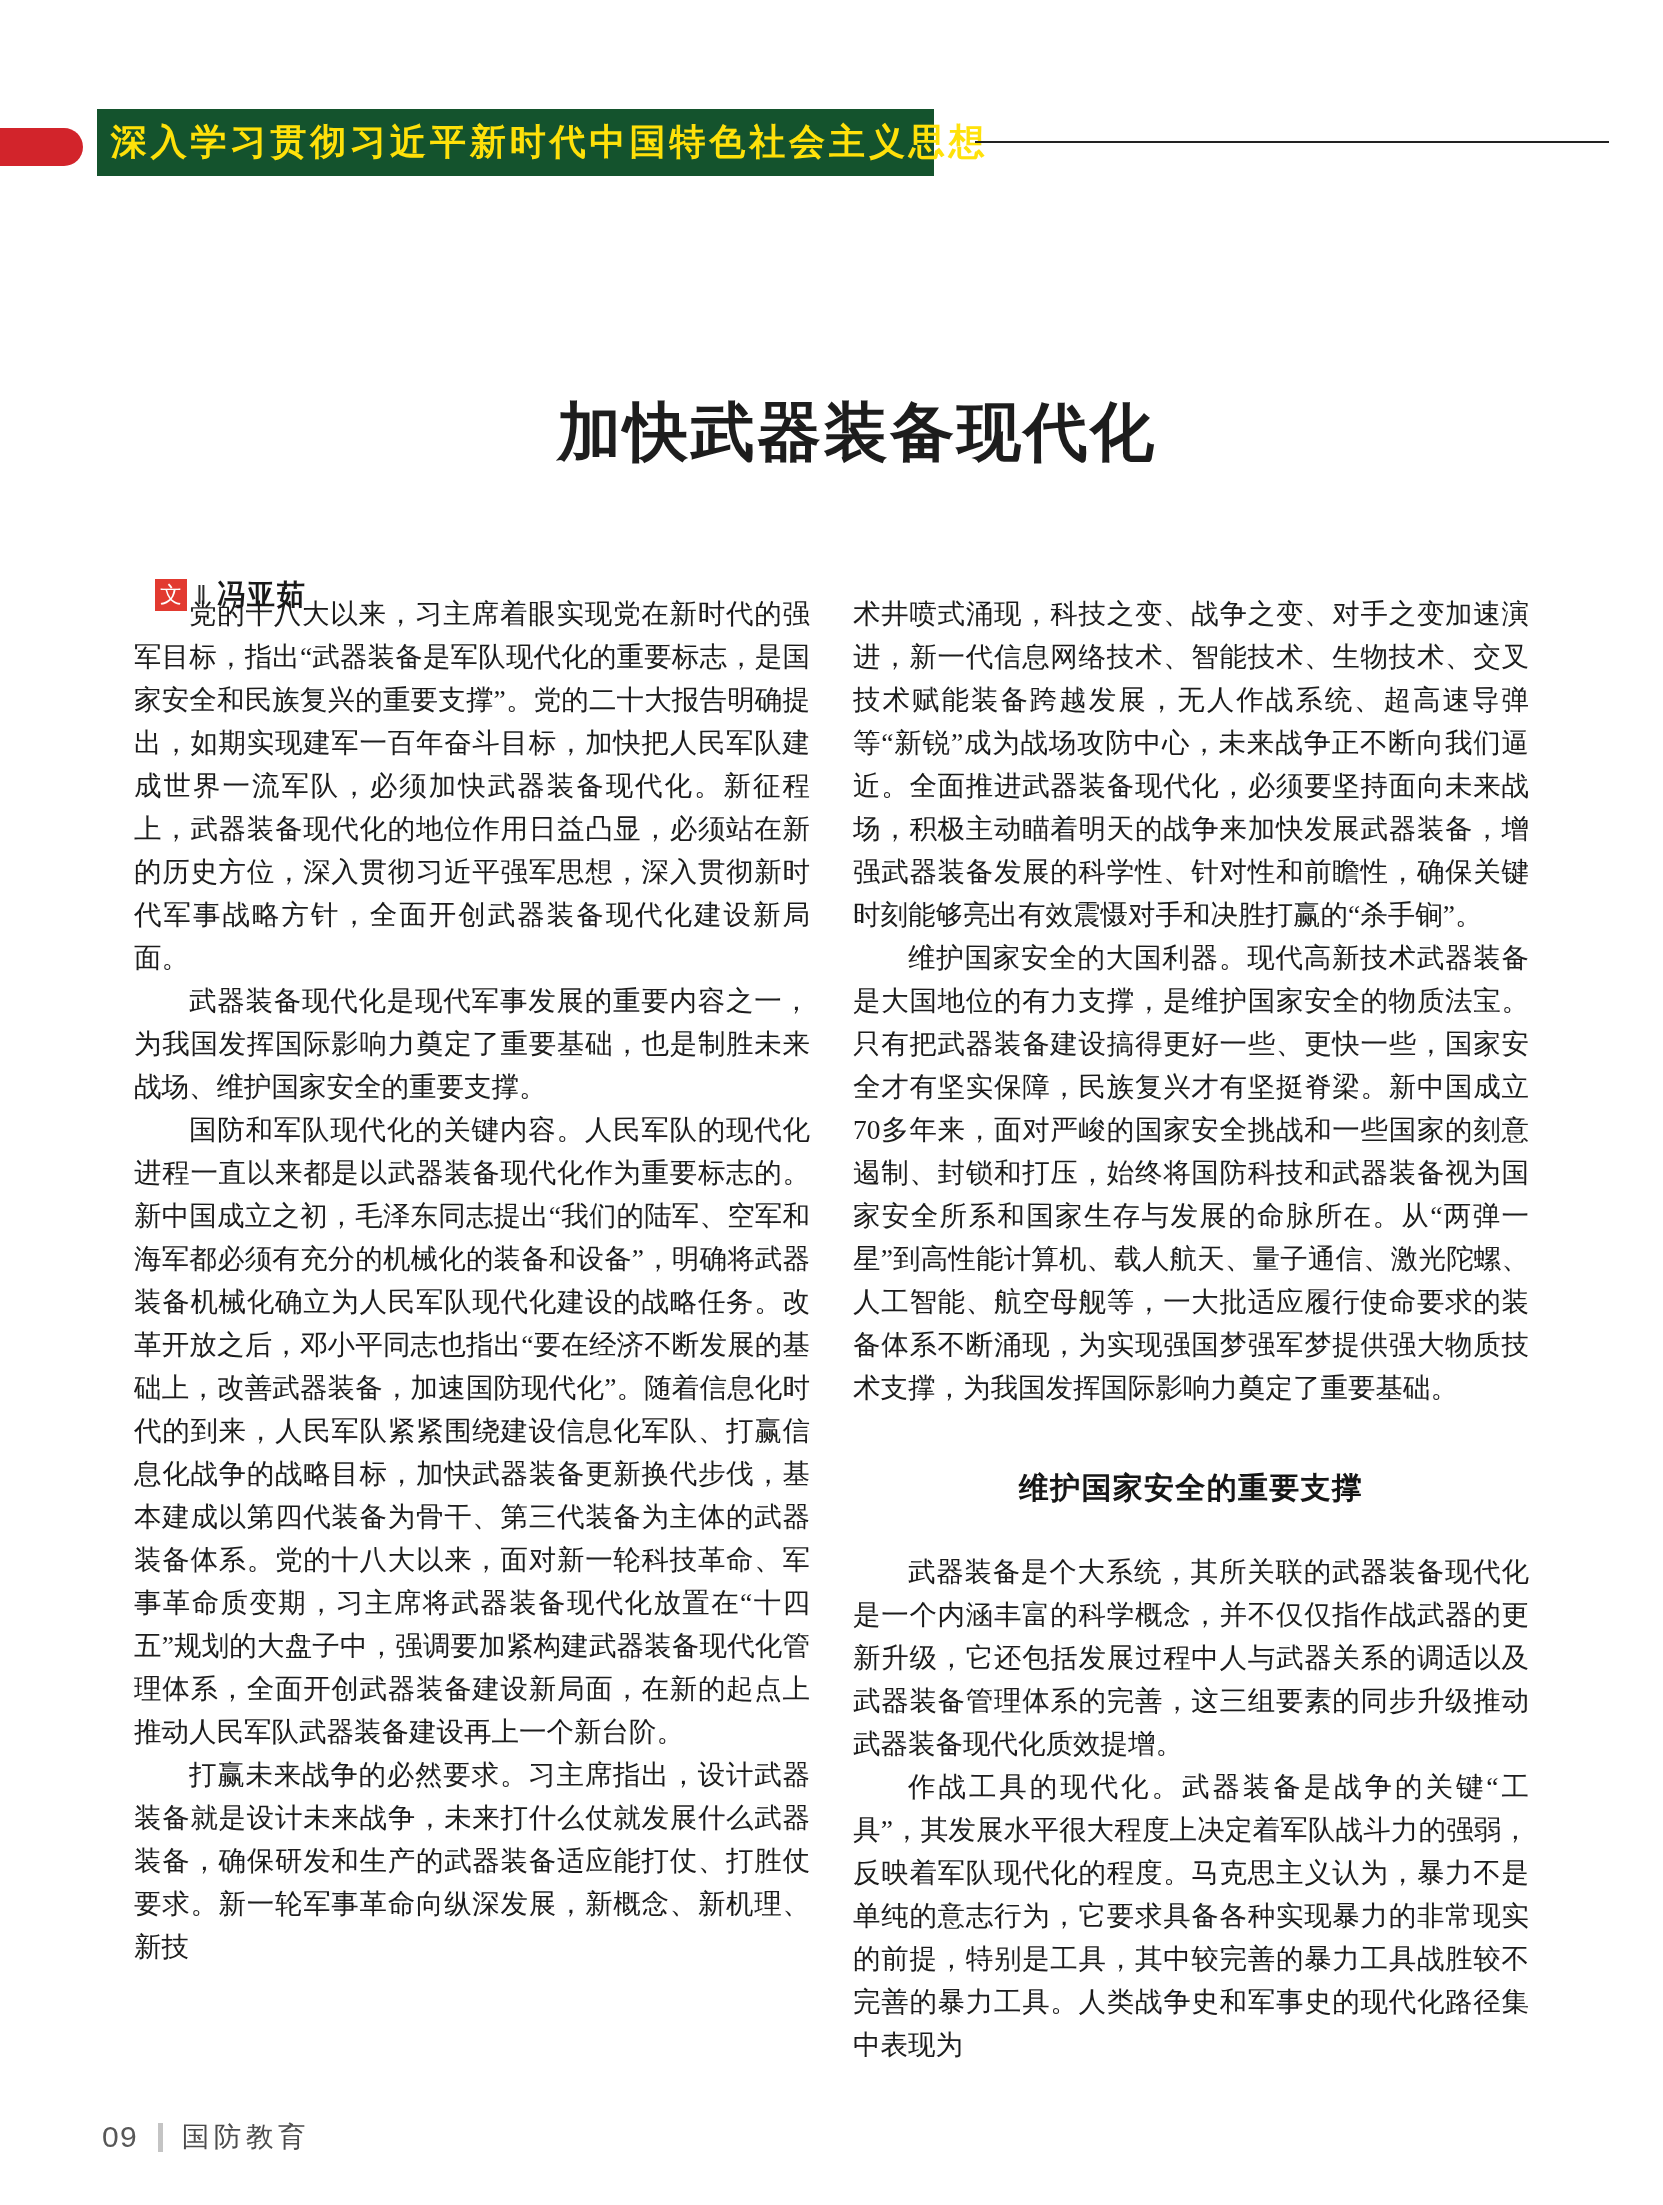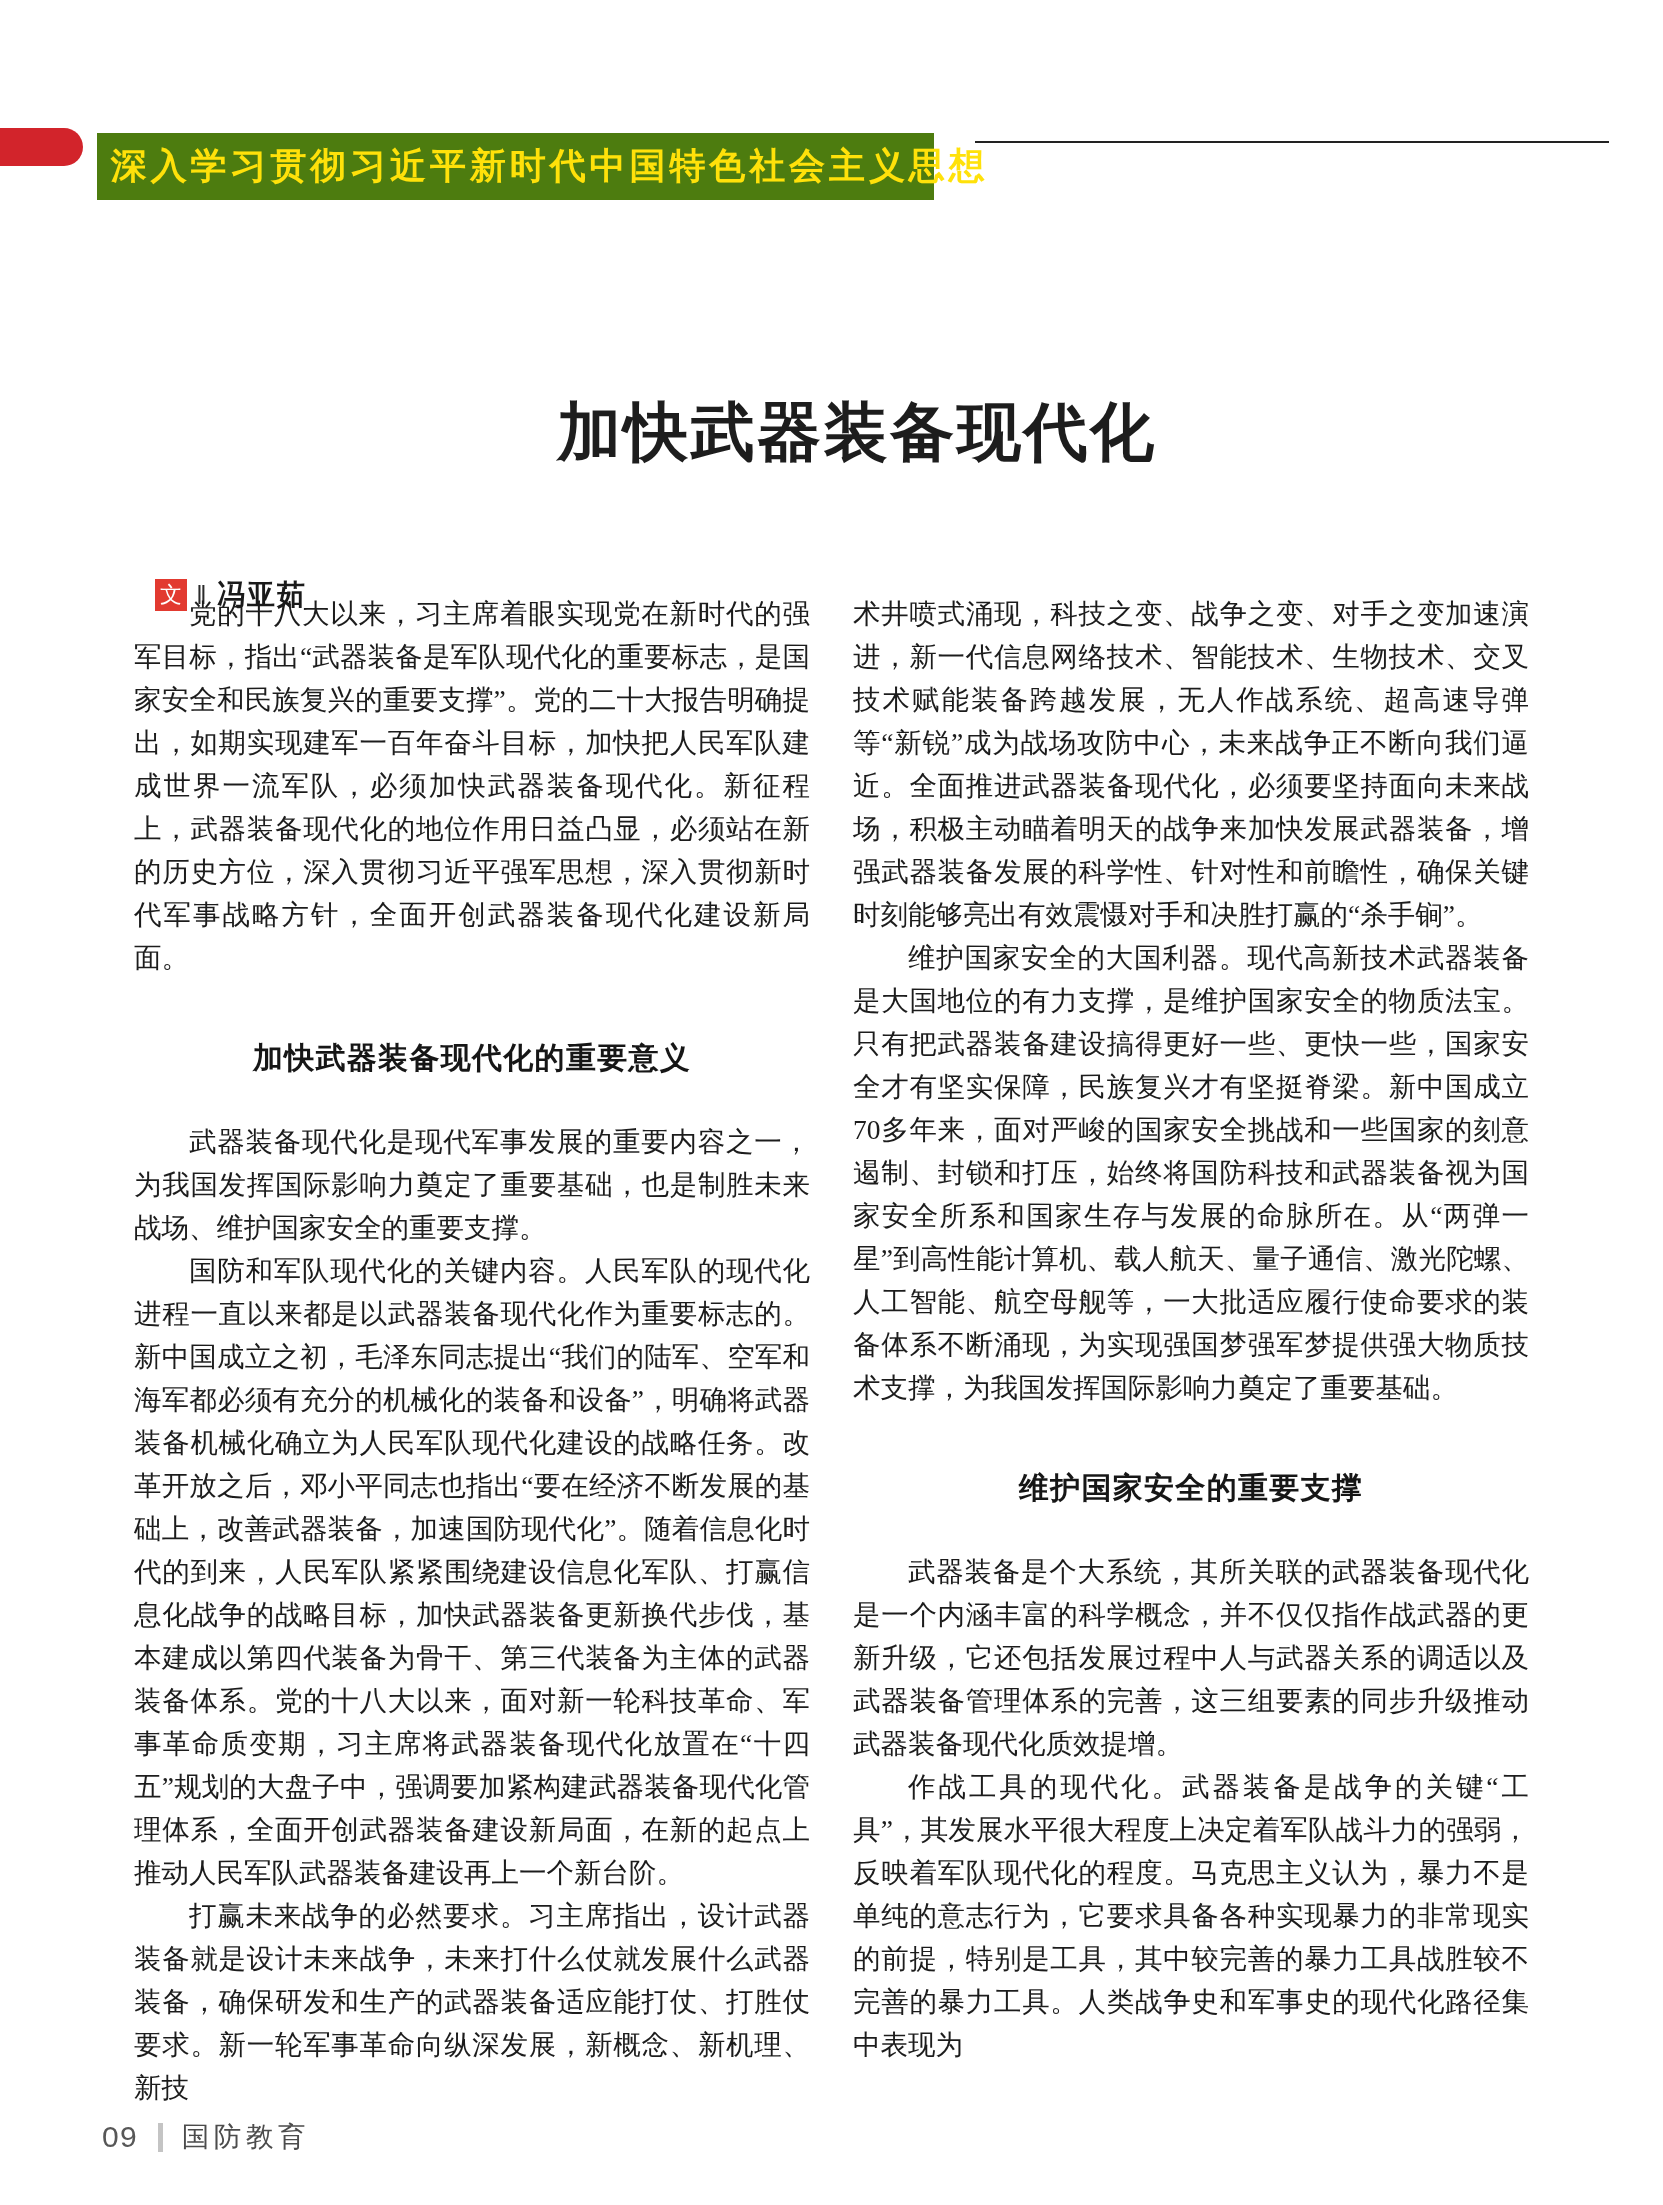--- a/index.html
+++ b/index.html
@@ -17,26 +17,25 @@
     position: absolute;
     left: 0; top: 128px;
     width: 83px; height: 38px;
     background: #d2242b;
     border-radius: 0 19px 19px 0;
   }
   .banner {
     position: absolute;
     left: 97px; top: 109px;
     width: 837px; height: 67px;
-    background: #4d7c0f;
+    background: #14532d;
     display: flex;
     align-items: center;
     box-sizing: border-box;
     padding-left: 13.8px;
-    margin-top: 24px;
   }
   .banner-text {
     color: #ffe10a;
     font-family: "Liberation Sans", "DejaVu Sans", sans-serif;
     font-weight: 700;
     font-size: 36px;
     letter-spacing: 3.9px;
     white-space: nowrap;
   }
   .banner-rule {
@@ -164,21 +163,20 @@
   <h1 class="article-title">加快武器装备现代化</h1>
 
   <div class="byline">
     <span class="byline-badge">文</span>
     <span class="byline-sep">‖</span>
     <span class="byline-author">冯亚茹</span>
   </div>
 
   <div class="column left">
       <p class="body-para indent">党的十八大以来，习主席着眼实现党在新时代的强军目标，指出“武器装备是军队现代化的重要标志，是国家安全和民族复兴的重要支撑”。党的二十大报告明确提出，如期实现建军一百年奋斗目标，加快把人民军队建成世界一流军队，必须加快武器装备现代化。新征程上，武器装备现代化的地位作用日益凸显，必须站在新的历史方位，深入贯彻习近平强军思想，深入贯彻新时代军事战略方针，全面开创武器装备现代化建设新局面。</p>
-      <h3 class="section-heading">加快武器装备现代化的重要意义</h3>
       <p class="body-para indent">武器装备现代化是现代军事发展的重要内容之一，为我国发挥国际影响力奠定了重要基础，也是制胜未来战场、维护国家安全的重要支撑。</p>
       <p class="body-para indent">国防和军队现代化的关键内容。人民军队的现代化进程一直以来都是以武器装备现代化作为重要标志的。新中国成立之初，毛泽东同志提出“我们的陆军、空军和海军都必须有充分的机械化的装备和设备”，明确将武器装备机械化确立为人民军队现代化建设的战略任务。改革开放之后，邓小平同志也指出“要在经济不断发展的基础上，改善武器装备，加速国防现代化”。随着信息化时代的到来，人民军队紧紧围绕建设信息化军队、打赢信息化战争的战略目标，加快武器装备更新换代步伐，基本建成以第四代装备为骨干、第三代装备为主体的武器装备体系。党的十八大以来，面对新一轮科技革命、军事革命质变期，习主席将武器装备现代化放置在“十四五”规划的大盘子中，强调要加紧构建武器装备现代化管理体系，全面开创武器装备建设新局面，在新的起点上推动人民军队武器装备建设再上一个新台阶。</p>
       <p class="body-para indent">打赢未来战争的必然要求。习主席指出，设计武器装备就是设计未来战争，未来打什么仗就发展什么武器装备，确保研发和生产的武器装备适应能打仗、打胜仗要求。新一轮军事革命向纵深发展，新概念、新机理、新技</p>
     </div>
   <div class="column right">
       <p class="body-para">术井喷式涌现，科技之变、战争之变、对手之变加速演进，新一代信息网络技术、智能技术、生物技术、交叉技术赋能装备跨越发展，无人作战系统、超高速导弹等“新锐”成为战场攻防中心，未来战争正不断向我们逼近。全面推进武器装备现代化，必须要坚持面向未来战场，积极主动瞄着明天的战争来加快发展武器装备，增强武器装备发展的科学性、针对性和前瞻性，确保关键时刻能够亮出有效震慑对手和决胜打赢的“杀手锏”。</p>
       <p class="body-para indent">维护国家安全的大国利器。现代高新技术武器装备是大国地位的有力支撑，是维护国家安全的物质法宝。只有把武器装备建设搞得更好一些、更快一些，国家安全才有坚实保障，民族复兴才有坚挺脊梁。新中国成立70多年来，面对严峻的国家安全挑战和一些国家的刻意遏制、封锁和打压，始终将国防科技和武器装备视为国家安全所系和国家生存与发展的命脉所在。从“两弹一星”到高性能计算机、载人航天、量子通信、激光陀螺、人工智能、航空母舰等，一大批适应履行使命要求的装备体系不断涌现，为实现强国梦强军梦提供强大物质技术支撑，为我国发挥国际影响力奠定了重要基础。</p>
       <h3 class="section-heading">维护国家安全的重要支撑</h3>
       <p class="body-para indent">武器装备是个大系统，其所关联的武器装备现代化是一个内涵丰富的科学概念，并不仅仅指作战武器的更新升级，它还包括发展过程中人与武器关系的调适以及武器装备管理体系的完善，这三组要素的同步升级推动武器装备现代化质效提增。</p>
       <p class="body-para indent">作战工具的现代化。武器装备是战争的关键“工具”，其发展水平很大程度上决定着军队战斗力的强弱，反映着军队现代化的程度。马克思主义认为，暴力不是单纯的意志行为，它要求具备各种实现暴力的非常现实的前提，特别是工具，其中较完善的暴力工具战胜较不完善的暴力工具。人类战争史和军事史的现代化路径集中表现为</p>

